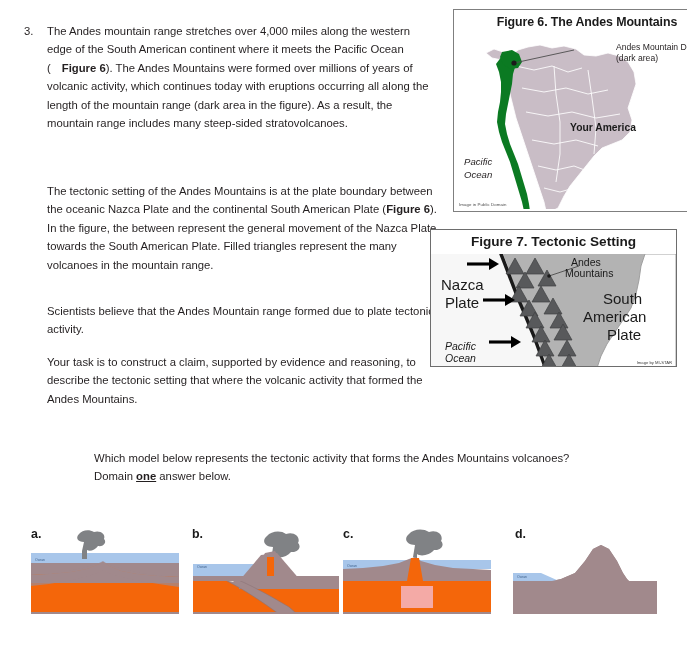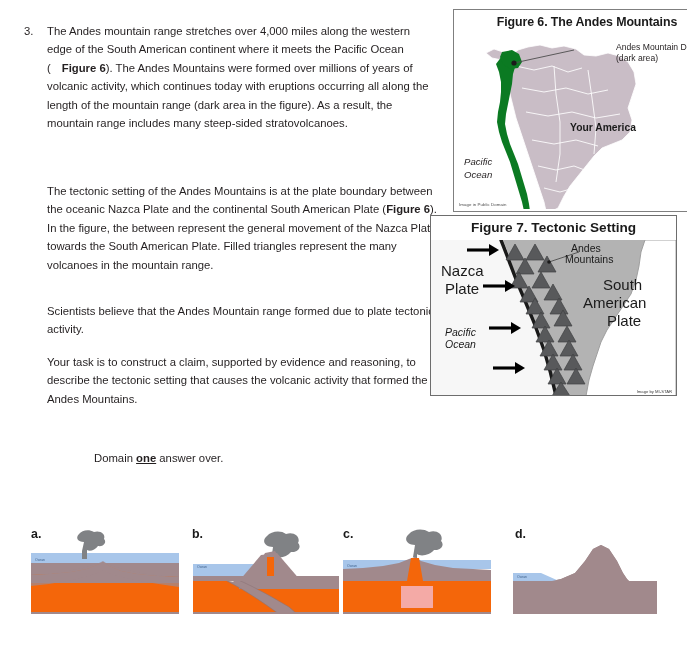--- a/index.html
+++ b/index.html
@@ -109,23 +109,23 @@
     bottom: 2px;
     font-size: 4.4px;
     color: #4d4d4d;
     letter-spacing: 0.05px;
   }
 
   
   .fig7 {
     position: absolute;
     left: 430px;
-    top: 215px;
+    top: 229px;
     width: 247px;
-    height: 181px;
+    height: 138px;
     border: 1.3px solid #6d6d6d;
     background: #ffffff;
     box-sizing: border-box;
   }
   .fig7-title {
     position: absolute;
     top: 0; left: 0; right: 0;
     height: 24px;
     line-height: 24px;
     text-align: center;
@@ -192,21 +192,21 @@
     <span>The Andes mountain range stretches over 4,000 miles along the western edge of the South American continent where it meets the Pacific Ocean (</span><b>Figure 6</b><span>). The Andes Mountains were formed over millions of years of volcanic activity, which continues today with eruptions occurring all along the length of the mountain range (dark area in the figure). As a result, the mountain range includes many steep-sided stratovolcanoes.</span>
   </p>
 </div>
 
 <div class="p2">
   <span>The tectonic setting of the Andes Mountains is at the plate boundary between the oceanic Nazca Plate and the continental South American Plate (</span><b>Figure 6</b><span>). In the figure, the between represent the general movement of the Nazca Plate towards the South American Plate. Filled triangles represent the many volcanoes in the mountain range.</span>
 </div>
 
 <div class="p3">Scientists believe that the Andes Mountain range formed due to plate tectonic activity.</div>
 
-<div class="p4">Your task is to construct a claim, supported by evidence and reasoning, to describe the tectonic setting that causes the volcanic activity that formed the Andes Mountains.</div>
+<div class="p4">Your task is to construct a claim, supported by evidence and reasoning, to describe the tectonic setting that where the volcanic activity that formed the Andes Mountains.</div>
 
 <div class="fig6">
   <div class="fig6-title">Figure 6. The Andes Mountains</div>
   <div class="fig6-map">
 
     <svg width="220" height="175" viewBox="0 0 220 175">
 
       <path d="M47,16 L38,13 L30,17 L36,22 L46,24 L54,20 L62,14 L72,11 L84,9 L96,12
                L108,10 L120,13 L128,19 L140,20 L152,17 L163,20 L172,26 L178,36
                L180,48 L176,60 L172,72 L176,84 L174,96 L166,104 L156,108 L146,112
@@ -306,21 +306,22 @@
       <text x="176" y="86" font-family="Liberation Sans, sans-serif" font-size="15" fill="#1a1a1a">Plate</text>
       <text x="14" y="96" font-family="Liberation Sans, sans-serif" font-size="10.5" font-style="italic" fill="#1a1a1a">Pacific</text>
       <text x="14" y="108" font-family="Liberation Sans, sans-serif" font-size="10.5" font-style="italic" fill="#1a1a1a">Ocean</text>
     </svg>
 
     <div class="fig7-credit">Image by MI-STAR</div>
   </div>
 </div>
 
 <div class="mid-q">
-  <div><span>Domain </span><b>one</b><span> answer over.</span></div>
+  <div>Which model below represents the tectonic activity that forms the Andes Mountains volcanoes?</div>
+  <div><span>Domain </span><b>one</b><span> answer below.</span></div>
 </div>
 
 <div class="opt-label opt-a-label">a.</div>
 <div class="panel panel-a">
   <svg width="148" height="61" viewBox="0 0 148 61">
     <rect x="0" y="0" width="148" height="61" fill="#f4660a"></rect>
     <rect x="0" y="0" width="148" height="10" fill="#a8c6ea"></rect>
     <path d="M0,10 L0,22 L20,21 L40,19 L56,16 L66,12 L72,9 L78,13 L90,18 L106,21
              L126,23 L148,24 L148,10 Z" fill="#a1898c"></path>
     <path d="M0,22 L20,21 L40,19 L56,16 L66,12 L72,9 L78,13 L90,18 L106,21

